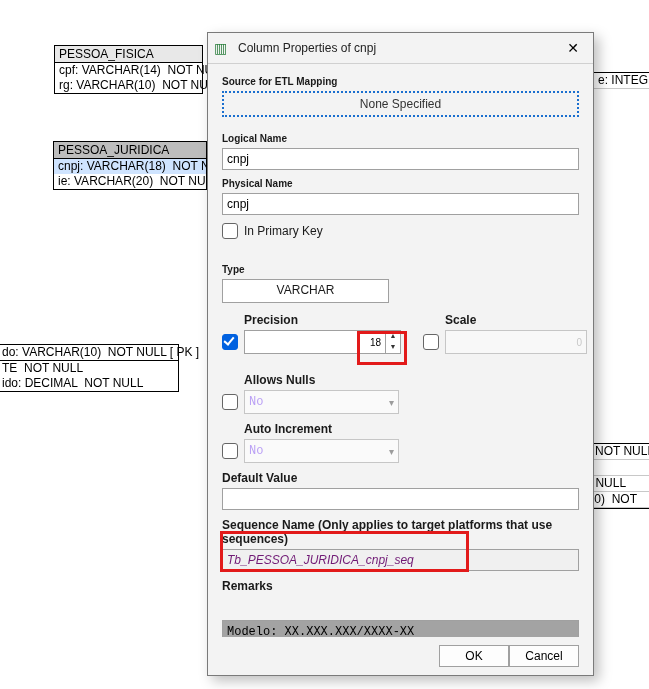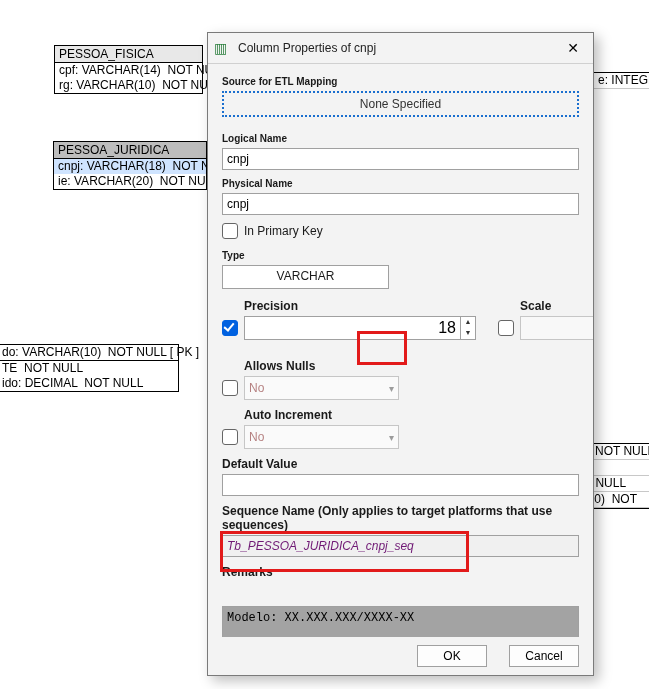--- a/index.html
+++ b/index.html
@@ -32,32 +32,32 @@
   .text-input.ro{background:#f0f0f0;color:#701a75;font-style:italic;}
   .field-row{margin-bottom:8px;}
   .type-row{display:flex;align-items:center;margin-bottom:10px;}
   .type-display{width:165px;height:22px;border:1px solid #a0a0a0;background:#fff;text-align:center;line-height:20px;}
   .hgrid{display:grid;grid-template-columns:1fr 1fr;column-gap:22px;}
   .chk{display:inline-block;width:14px;height:14px;border:1px solid #666;border-radius:3px;margin-right:6px;vertical-align:middle;position:relative;background:#fff;}
   .chk.on{background:#0061e0;border-color:#0061e0;}
   .chk.on::after{content:"";position:absolute;left:3px;top:0px;width:4px;height:8px;border:solid #fff;border-width:0 2px 2px 0;transform:rotate(40deg);}
   .mini-label{display:block;font-weight:bold;margin:0 0 3px 0;}
   .spin{display:flex;align-items:stretch;height:22px;border:1px solid #a0a0a0;background:#fff;}
-  .spin input{flex:1;border:0;outline:none;text-align:right;padding:0 4px;font-family:inherit;font-size:16px;}
+  .spin input{flex:1;border:0;outline:none;text-align:right;padding:0 4px;font-family:inherit;font-size:10px;}
   .spin .arrows{width:14px;display:flex;flex-direction:column;border-left:1px solid #a0a0a0;}
   .spin .arrows span{flex:1;font-size:7px;text-align:center;line-height:9px;color:#333;}
   .dis{opacity:.55;}
   .combo{display:flex;align-items:center;height:22px;border:1px solid #a0a0a0;background:#fff;padding:0 4px;}
-  .combo span.v{flex:1;color:#7f1d1d;}
+  .combo span.v{flex:1;color:#8b5cf6;font-family:Liberation Mono, monospace;}
   .combo .dd{font-size:10px;color:#555;}
   .remarks{box-sizing:border-box;width:100%;height:92px;border:1px solid #a0a0a0;background:#a3a3a3;padding:4px;font-family:"Consolas","Courier New",monospace;font-size:12px;resize:none;margin-top:24px;}
-  .dlg-buttons{display:flex;justify-content:flex-end;gap:22px;padding:8px 14px;}
+  .dlg-buttons{display:flex;justify-content:flex-end;gap:0;padding:8px 14px;}
   .btn{min-width:70px;height:22px;border:1px solid #a0a0a0;background:#fdfdfd;font-family:inherit;font-size:12px;padding:0 10px;}
   .redbox{position:absolute;border:3px solid #e21a1a;pointer-events:none;box-sizing:border-box;}
-  .inline-chk{display:flex;align-items:center;margin:4px 0 11px 0;}
+  .inline-chk{display:flex;align-items:center;margin:4px 0 25px 0;}
 </style>
 </head>
 <body>
 
 <div class="canvas">
 
   <div class="erd-box" style="left:54px;top:45px;width:147px;">
     <div class="erd-title">PESSOA_FISICA</div>
     <div class="erd-rows">
       <div class="erd-row">cpf: VARCHAR(14)  NOT NULL</div>

